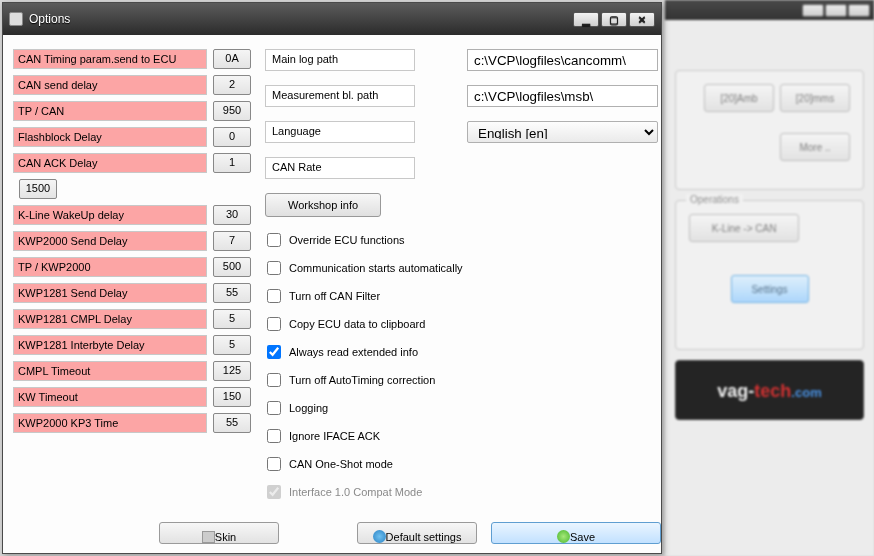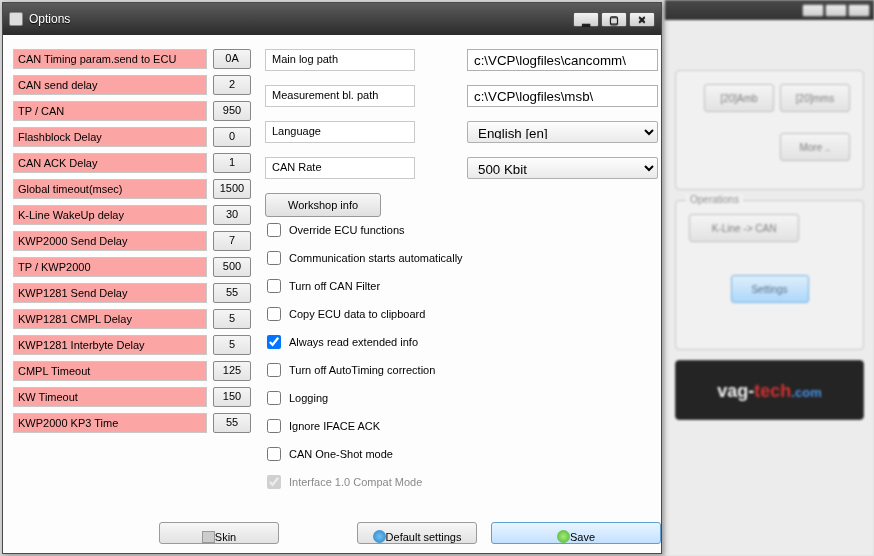--- a/index.html
+++ b/index.html
@@ -182,21 +182,21 @@
   }
 
   .wbtn {
     display:inline-block;
     padding: 5px 22px;
     background: linear-gradient(#f7f7f7,#e0e0e0);
     border: 1px solid #999;
     border-radius: 3px;
     cursor: pointer;
     font-size:11px;
-    margin-bottom: 4px;
+    margin-bottom: 14px;
   }
 
   .check-row {
     display:flex;
     align-items:center;
     height: 18px;
     margin-bottom: 10px;
     padding-left: 2px;
   }
   .check-row input[type=checkbox] {
@@ -296,21 +296,20 @@
         </div>
         <div class="param-row">
           <div class="label">Flashblock Delay</div>
           <div class="val">0</div>
         </div>
         <div class="param-row">
           <div class="label">CAN ACK Delay</div>
           <div class="val">1</div>
         </div>
         <div class="param-row">
-          <div class="label">Global timeout(msec)</div>
           <div class="val">1500</div>
         </div>
         <div class="param-row">
           <div class="label">K-Line WakeUp delay</div>
           <div class="val">30</div>
         </div>
         <div class="param-row">
           <div class="label">KWP2000 Send Delay</div>
           <div class="val">7</div>
         </div>
@@ -358,23 +357,20 @@
 
       <div class="right-row">
         <div class="rlabel">Language</div>
         <select class="rinput">
           <option>English [en]</option>
         </select>
       </div>
 
       <div class="right-row">
         <div class="rlabel">CAN Rate</div>
-        <select class="rinput">
-          <option>500 Kbit</option>
-        </select>
       </div>
 
       <button class="wbtn">Workshop info</button>
 
       <div id="checks-col">
 
       <label class="check-row">
             <input type="checkbox" style="">
             <span>Override ECU functions</span>
           </label>

